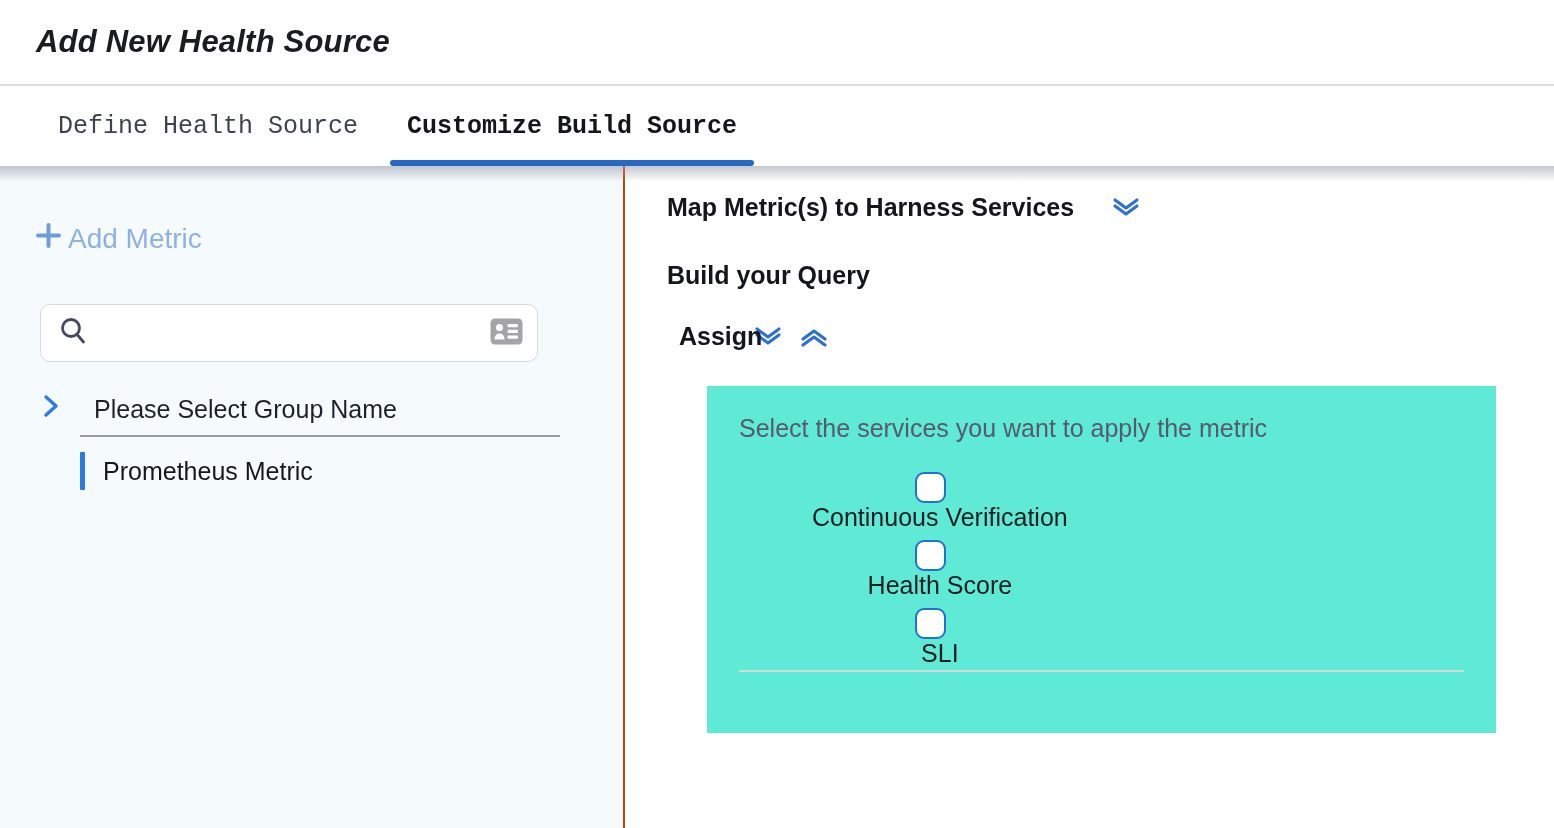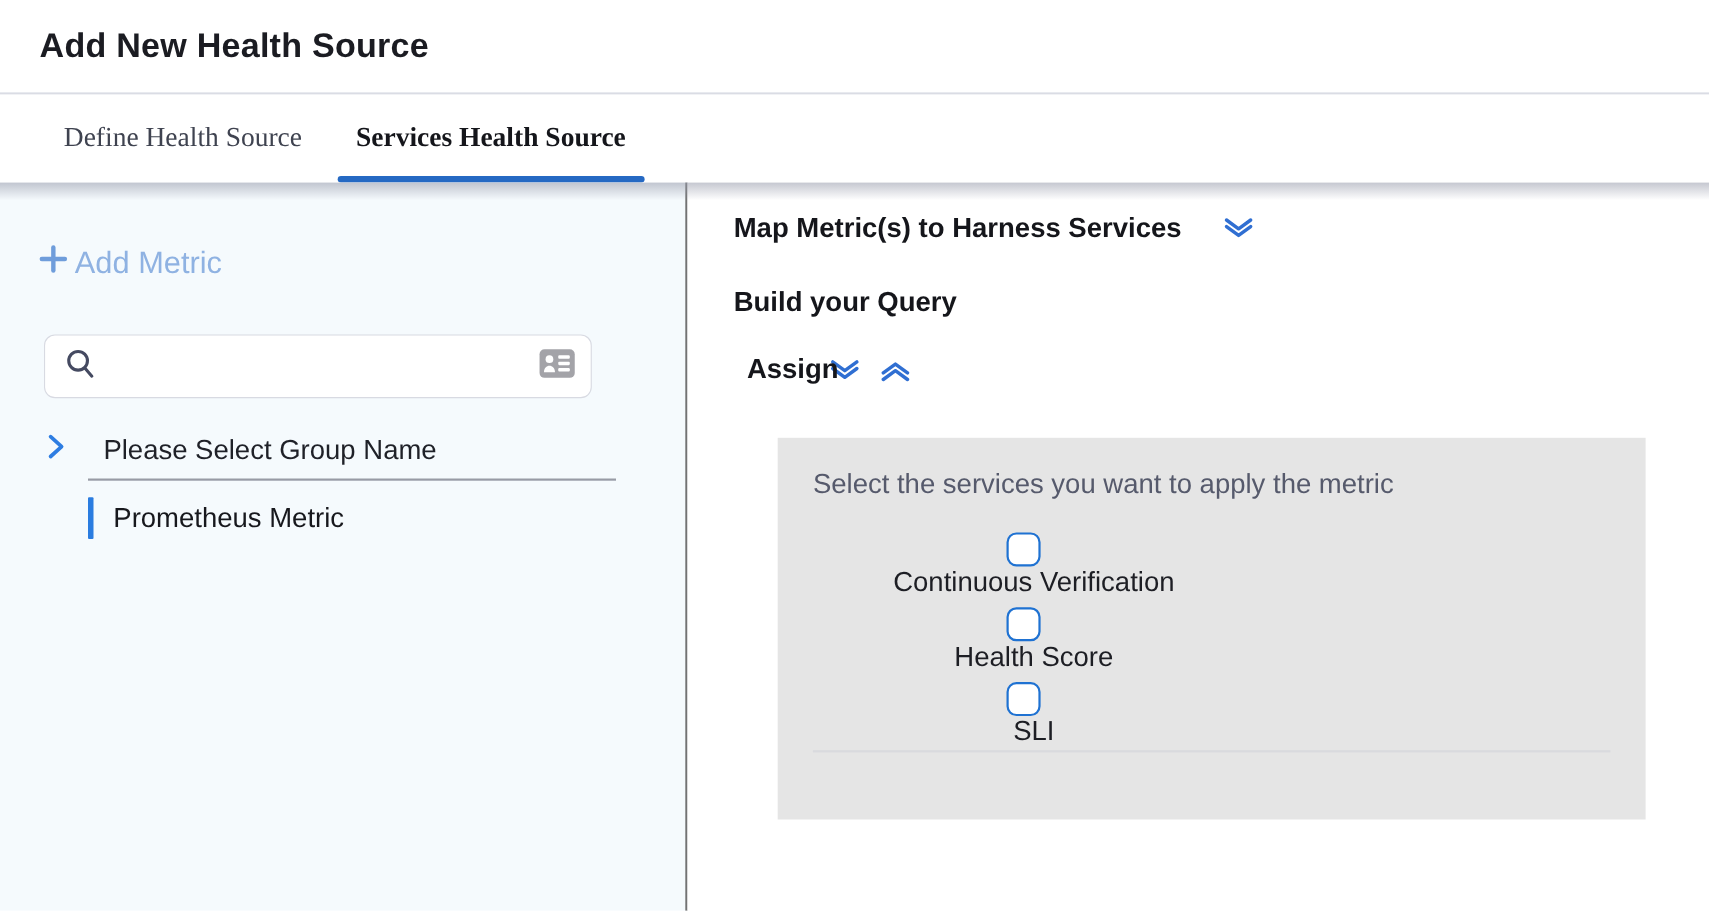--- a/index.html
+++ b/index.html
@@ -19,20 +19,21 @@
     display: flex;
     align-items: center;
     padding-left: 36px;
     flex: 0 0 auto;
   }
   .page-title {
     font-size: 31px;
     font-weight: 700;
     color: #1b1c22;
     letter-spacing: 0.2px;
+    font-style: italic;
   }
 
   
   .tabbar {
     height: 80px;
     background: #ffffff;
     display: flex;
     align-items: center;
     padding-left: 58px;
     gap: 49px;
@@ -41,21 +42,21 @@
   }
   .tab {
     font-size: 25px;
     color: #3f4350;
     cursor: pointer;
     height: 100%;
     display: flex;
     align-items: center;
     position: relative;
     background: none; border: none;
-    font-family: Liberation Serif, serif;
+    font-family: Liberation Mono, monospace;
   }
   .tab.active {
     font-weight: 700;
     color: #15161b;
   }
   .tab.active::after {
     content: "";
     position: absolute;
     left: -17px; right: -17px; bottom: 0;
     height: 6px;
@@ -78,21 +79,21 @@
     background: linear-gradient(to bottom, rgba(150,154,170,0.55), rgba(150,154,170,0));
     pointer-events: none;
     z-index: 5;
   }
 
   
   .sidebar {
     width: 625px;
     flex: 0 0 auto;
     background: #f5fafd;
-    border-right: 2px solid #737373;
+    border-right: 2px solid #c2410c;
     position: relative;
   }
   .add-metric {
     position: absolute;
     left: 33px; top: 54px;
     display: inline-flex;
     align-items: center;
     gap: 4px;
     background: none; border: none;
     cursor: pointer;
@@ -178,23 +179,23 @@
     color: #15161b;
   }
   .section-map    { top: 27px; }
   .section-query  { top: 95px; flex-direction: column; }
   .section-assign { top: 156px; margin-left: 12px; }
   .chev { display: inline-flex; }
   .chev.up { transform: scaleY(-1); }
 
   .assign-panel {
     position: absolute;
-    left: 82px; top: 232px;
+    left: 82px; top: 220px;
     width: 789px; height: 347px;
-    background: #e5e5e5;
+    background: #5eead4;
   }
   .assign-prompt {
     position: absolute;
     left: 32px; top: 28px;
     font-size: 25px;
     color: #565a6c;
   }
   .options {
     position: absolute;
     left: 87px; top: 86px;
@@ -229,21 +230,21 @@
 <body>
 
 <div class="app">
 
   <header class="header">
     <h1 class="page-title">Add New Health Source</h1>
   </header>
 
   <nav class="tabbar">
     <button class="tab">Define Health Source</button>
-    <button class="tab active">Services Health Source</button>
+    <button class="tab active">Customize Build Source</button>
   </nav>
 
   <div class="content">
 
     <aside class="sidebar">
 
       <button class="add-metric">
         <span class="icon">
           <svg width="31" height="31" viewBox="0 0 31 31">
             <line x1="15.5" y1="5" x2="15.5" y2="26" stroke="#6f9ddb" stroke-width="4" stroke-linecap="round"></line>

